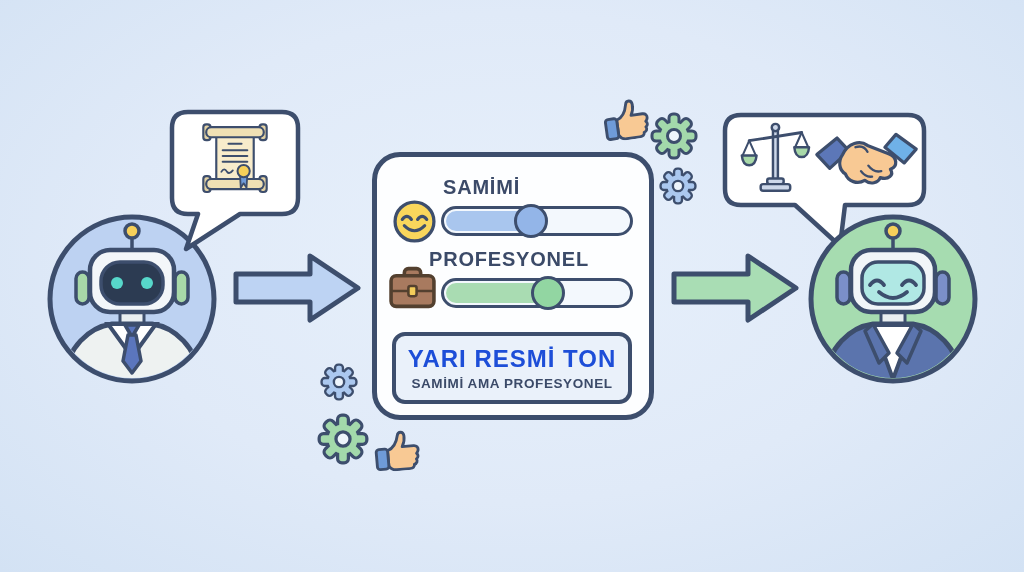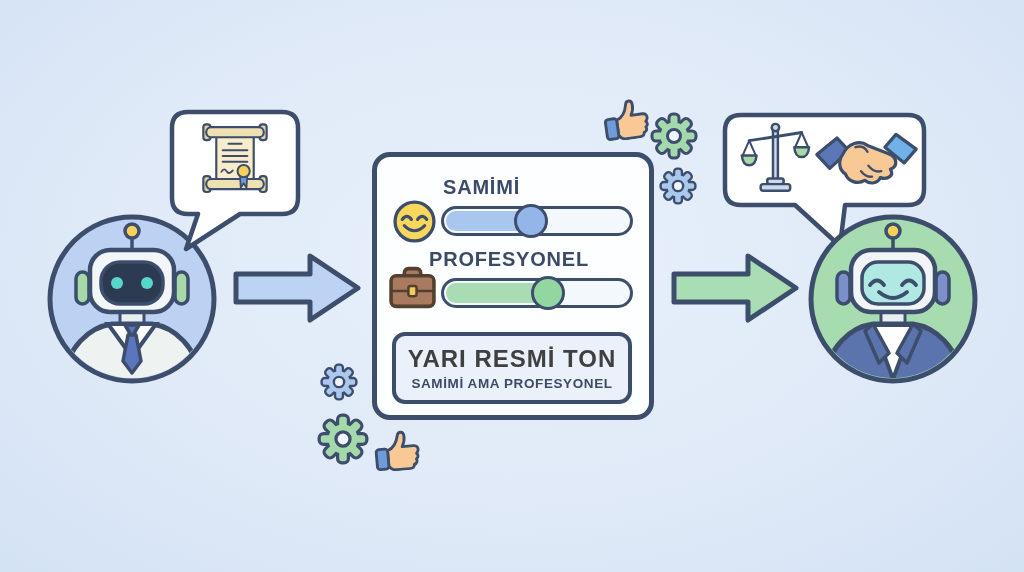--- a/index.html
+++ b/index.html
@@ -8,21 +8,21 @@
     position:relative;width:1024px;height:572px;overflow:hidden;
     background:radial-gradient(ellipse at 50% 45%, #e7f0fb 0%, #e0eaf8 55%, #d3e2f4 100%);
   }
   #stage *{box-sizing:border-box;}
   .abs{position:absolute;}
   svg{display:block;overflow:visible;}
 
   
   .panel{
     left:372px;top:152px;width:282px;height:268px;
-    background:#fdfeff;border:5px solid #3d4e6d;border-radius:18px;
+    background:#fdfeff;border:5px solid #3d4e6d;border-radius:28px;
   }
   .slider-label{
     position:absolute;color:#3b4a68;font-size:20px;font-weight:700;
     letter-spacing:.8px;line-height:1;
   }
   .slider{
     position:absolute;width:192px;height:30px;
     background:#f3f8fd;border:3.5px solid #3d4e6d;border-radius:16px;
   }
   .slider-fill{
@@ -34,21 +34,21 @@
     position:absolute;top:50%;transform:translateY(-50%);
     width:34px;height:34px;border-radius:50%;border:3.5px solid #3d4e6d;
   }
   .slider-thumb.blue{background:#93b5e8;}
   .slider-thumb.green{background:#92d6a2;}
   .result-box{
     position:absolute;left:15px;top:175px;width:240px;height:72px;
     background:#eaf1fa;border:4px solid #3d4e6d;border-radius:13px;
     display:flex;flex-direction:column;align-items:center;justify-content:center;
   }
-  .result-title{color:#404040;font-size:24px;font-weight:700;letter-spacing:1px;line-height:1.15;}
+  .result-title{color:#1d4ed8;font-size:24px;font-weight:700;letter-spacing:1px;line-height:1.15;}
   .result-sub{color:#3b4a68;font-size:13.5px;font-weight:700;letter-spacing:.6px;margin-top:3px;text-align:center;}
 </style>
 </head>
 <body>
 
 <div id="stage">
 
   <svg width="0" height="0" style="position:absolute" aria-hidden="true">
     <defs>
       <symbol id="sym-gear" viewBox="0 0 48 48">

